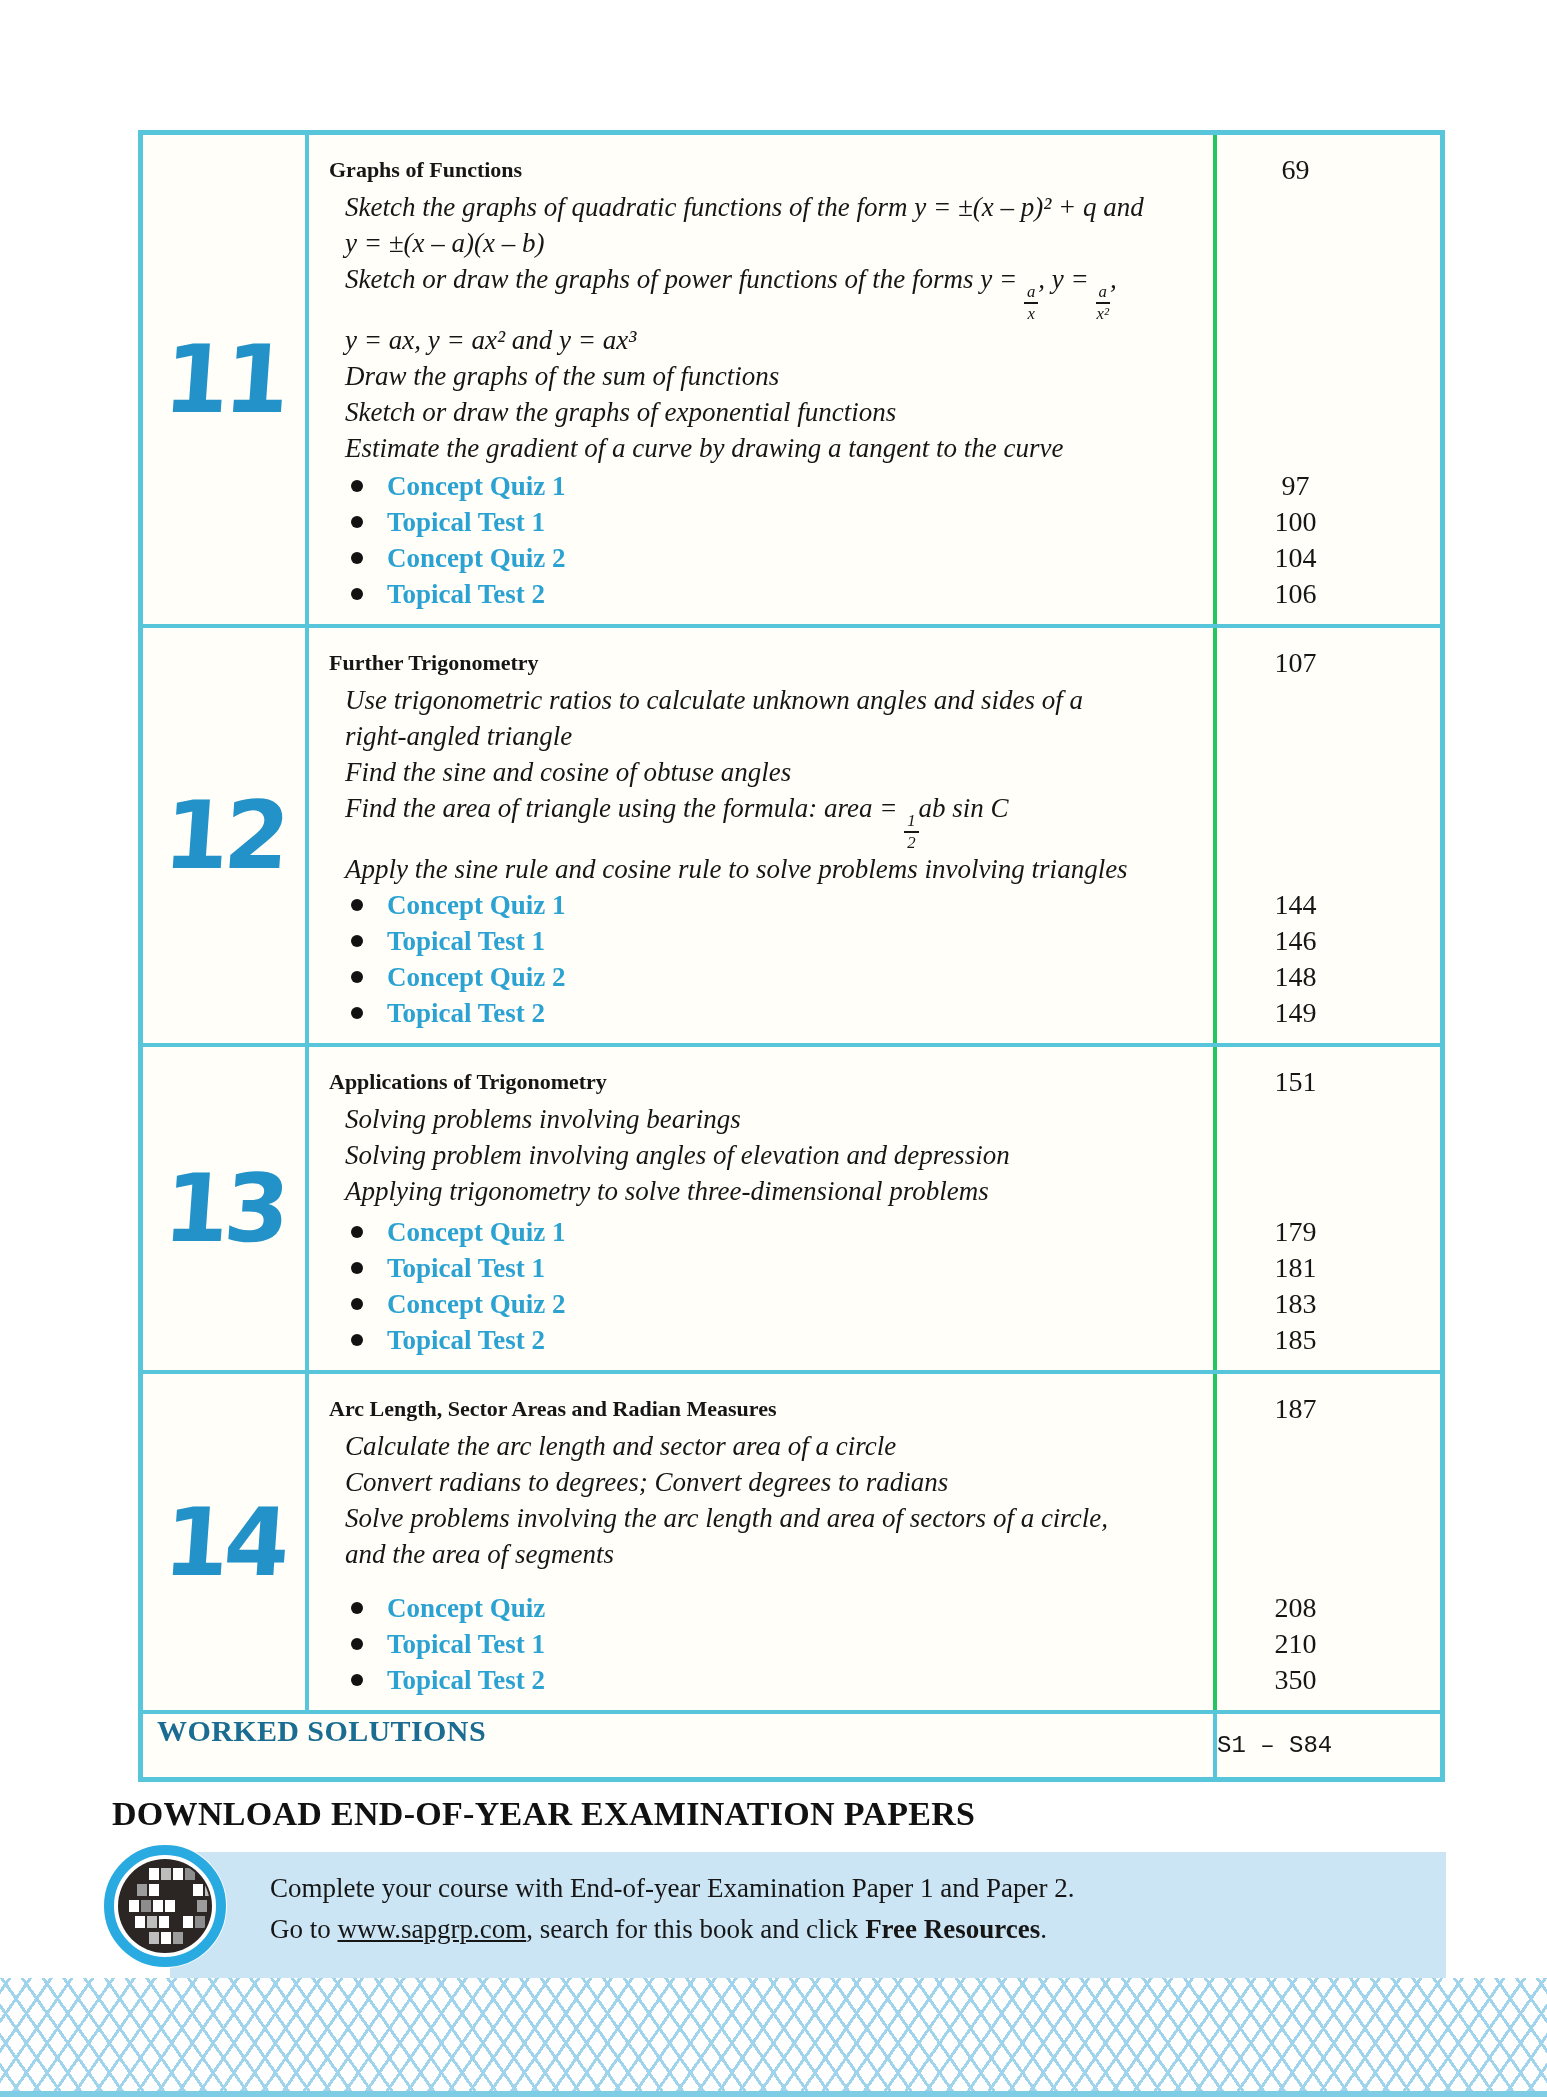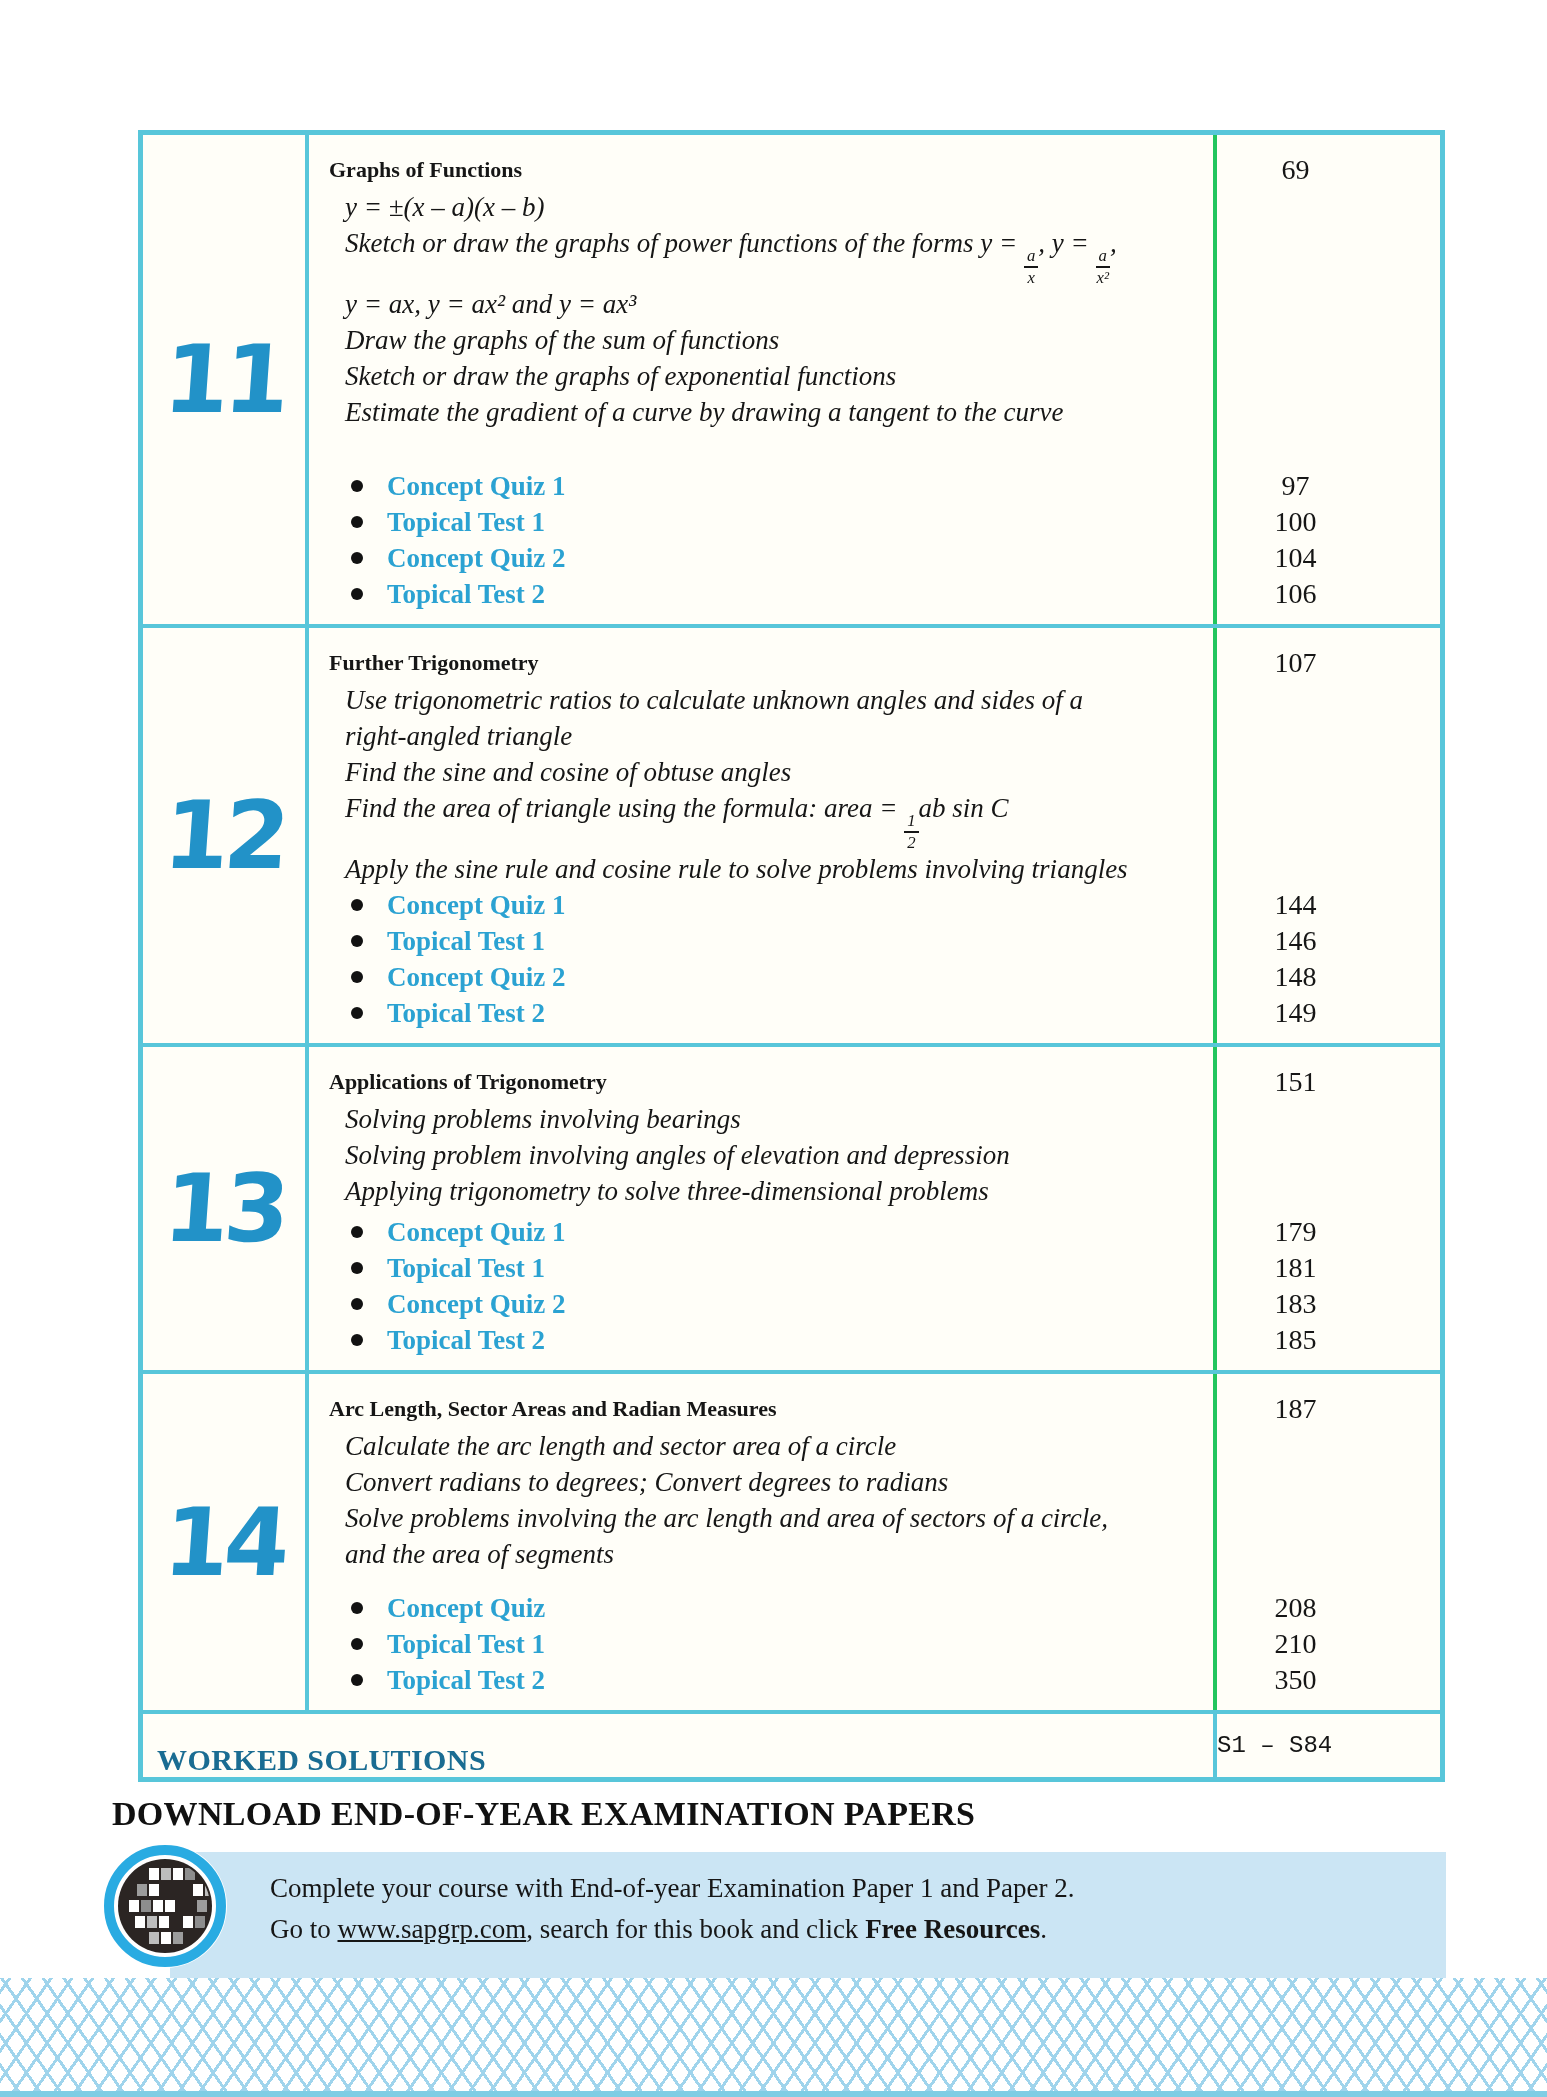--- a/index.html
+++ b/index.html
@@ -49,21 +49,21 @@
 
   .pages-cell{
     border-left:4px solid #22c55e;box-sizing:border-box;
     display:flex;flex-direction:column;font-size:28px;padding-right:66px;
   }
   .pages-cell .page-top{margin-top:16px;line-height:38px;text-align:center;}
   .pages-cell .page-list{margin-top:auto;margin-bottom:12px;}
   .pages-cell .page-list div{line-height:36px;text-align:center;}
 
   .ws-row{display:grid;grid-template-columns:1070px 227px;min-height:63px;}
-  .ws-label-cell{display:flex;align-items:flex-end;padding-left:14px;}
+  .ws-label-cell{display:flex;align-items:flex-start;padding-left:14px;}
   .ws-label{font-weight:bold;font-size:30px;color:#1a6c92;letter-spacing:0.4px;}
   .ws-pages-cell{
     border-left:4px solid #58c6da;box-sizing:border-box;
     display:flex;align-items:center;justify-content:flex-start;font-size:24px;font-family:Liberation Mono, monospace;
   }
 
   
   .download-heading{
     position:absolute;left:112px;top:1795px;
     font-size:34px;font-weight:bold;letter-spacing:0.3px;color:#111;
@@ -90,20 +90,21 @@
 <body>
 
 <div class="toc-table">
   <div id="toc-rows">
       <div class="chapter-row">
         <div class="num-cell">
           <span class="chapter-number">11</span>
         </div>
         <div class="content-cell">
           <h3 class="chapter-title">Graphs of Functions</h3>
+          <div class="obj-line">Sketch the graphs of quadratic functions of the form y = ±(x – p)² + q and</div>
           <div class="obj-line">y = ±(x – a)(x – b)</div>
           <div class="obj-line">Sketch or draw the graphs of power functions of the forms y = <span class="frac">
               <span class="fr-num">a</span>
               <span class="fr-den">x</span>
             </span>, y = <span class="frac">
               <span class="fr-num">a</span>
               <span class="fr-den">x²</span>
             </span>,</div>
           <div class="obj-line">y = ax, y = ax² and y = ax³</div>
           <div class="obj-line">Draw the graphs of the sum of functions</div>

